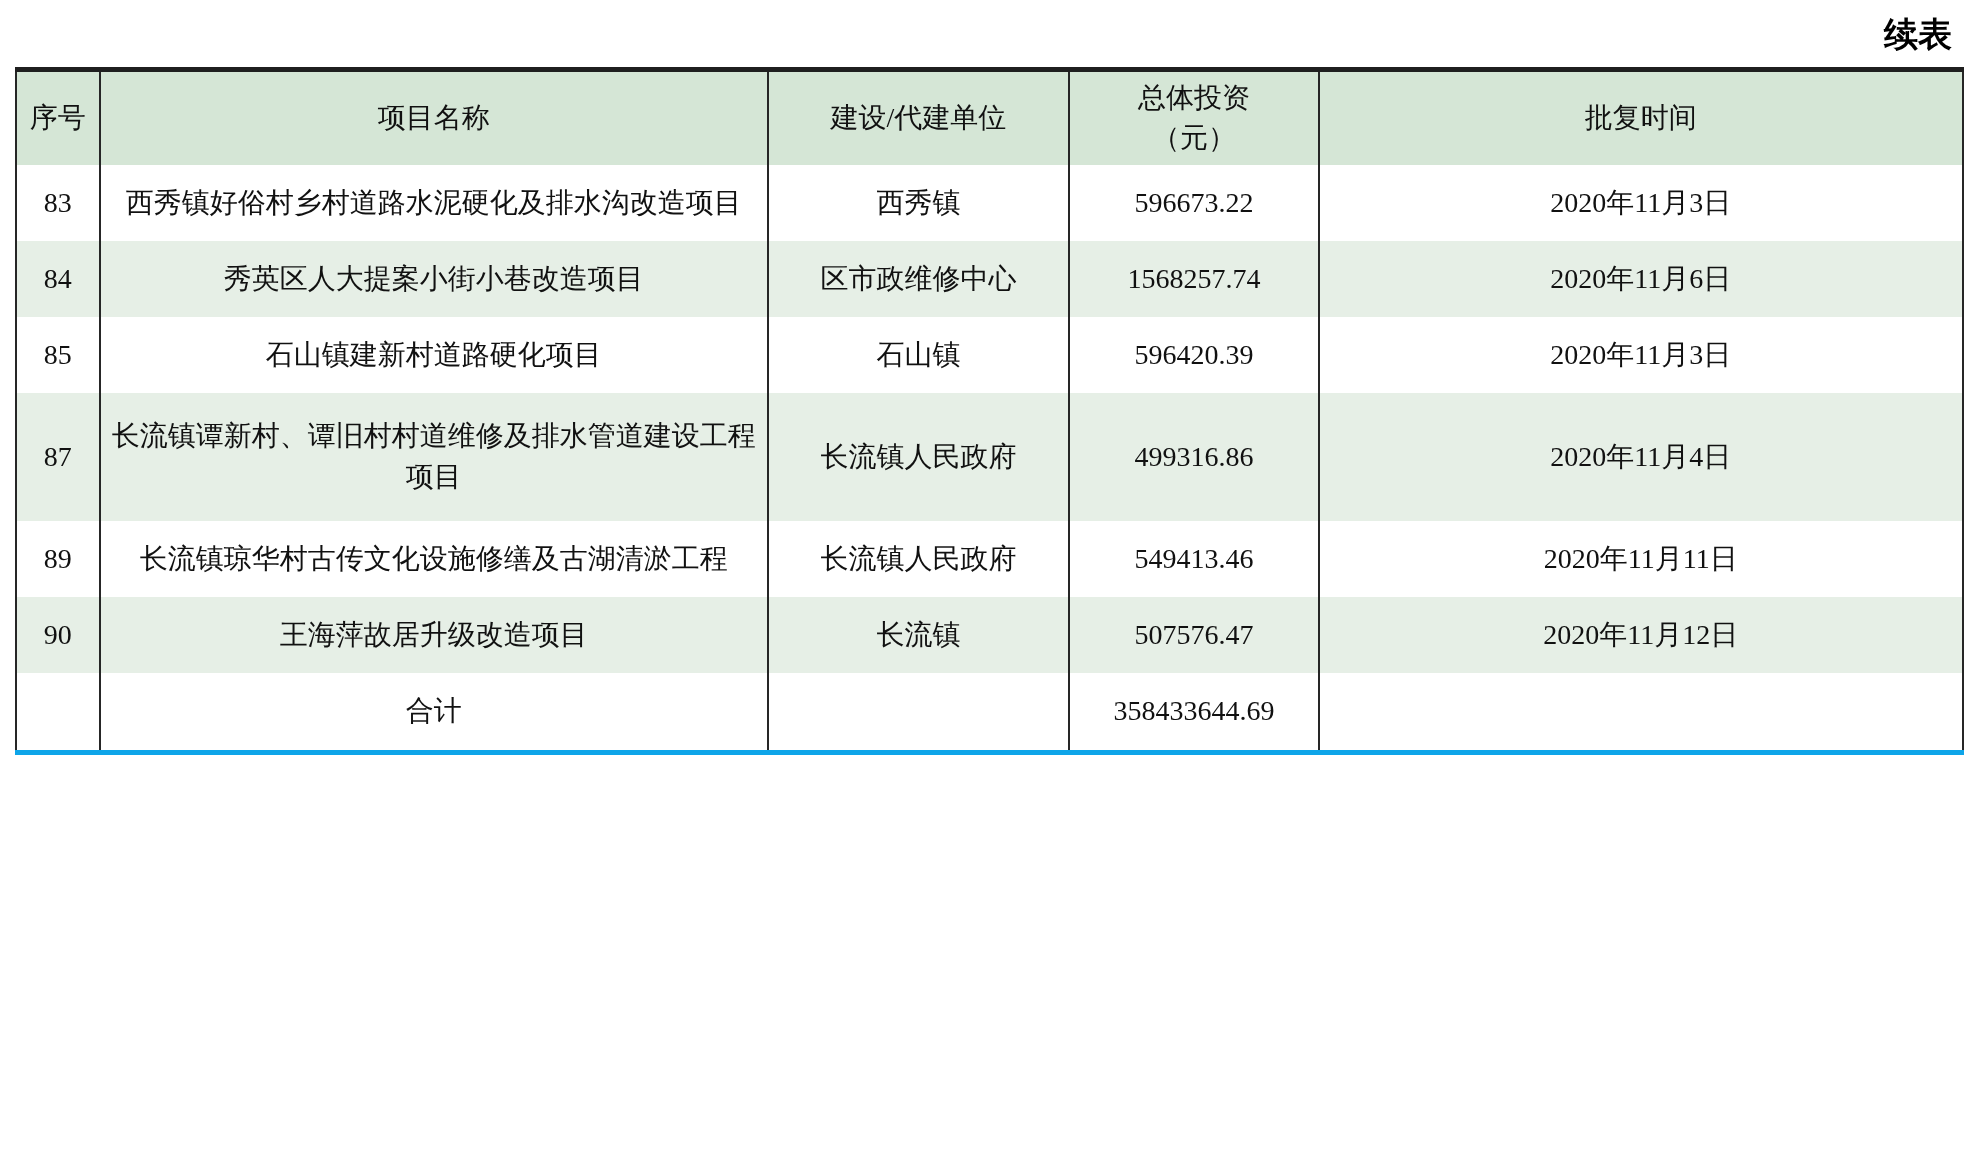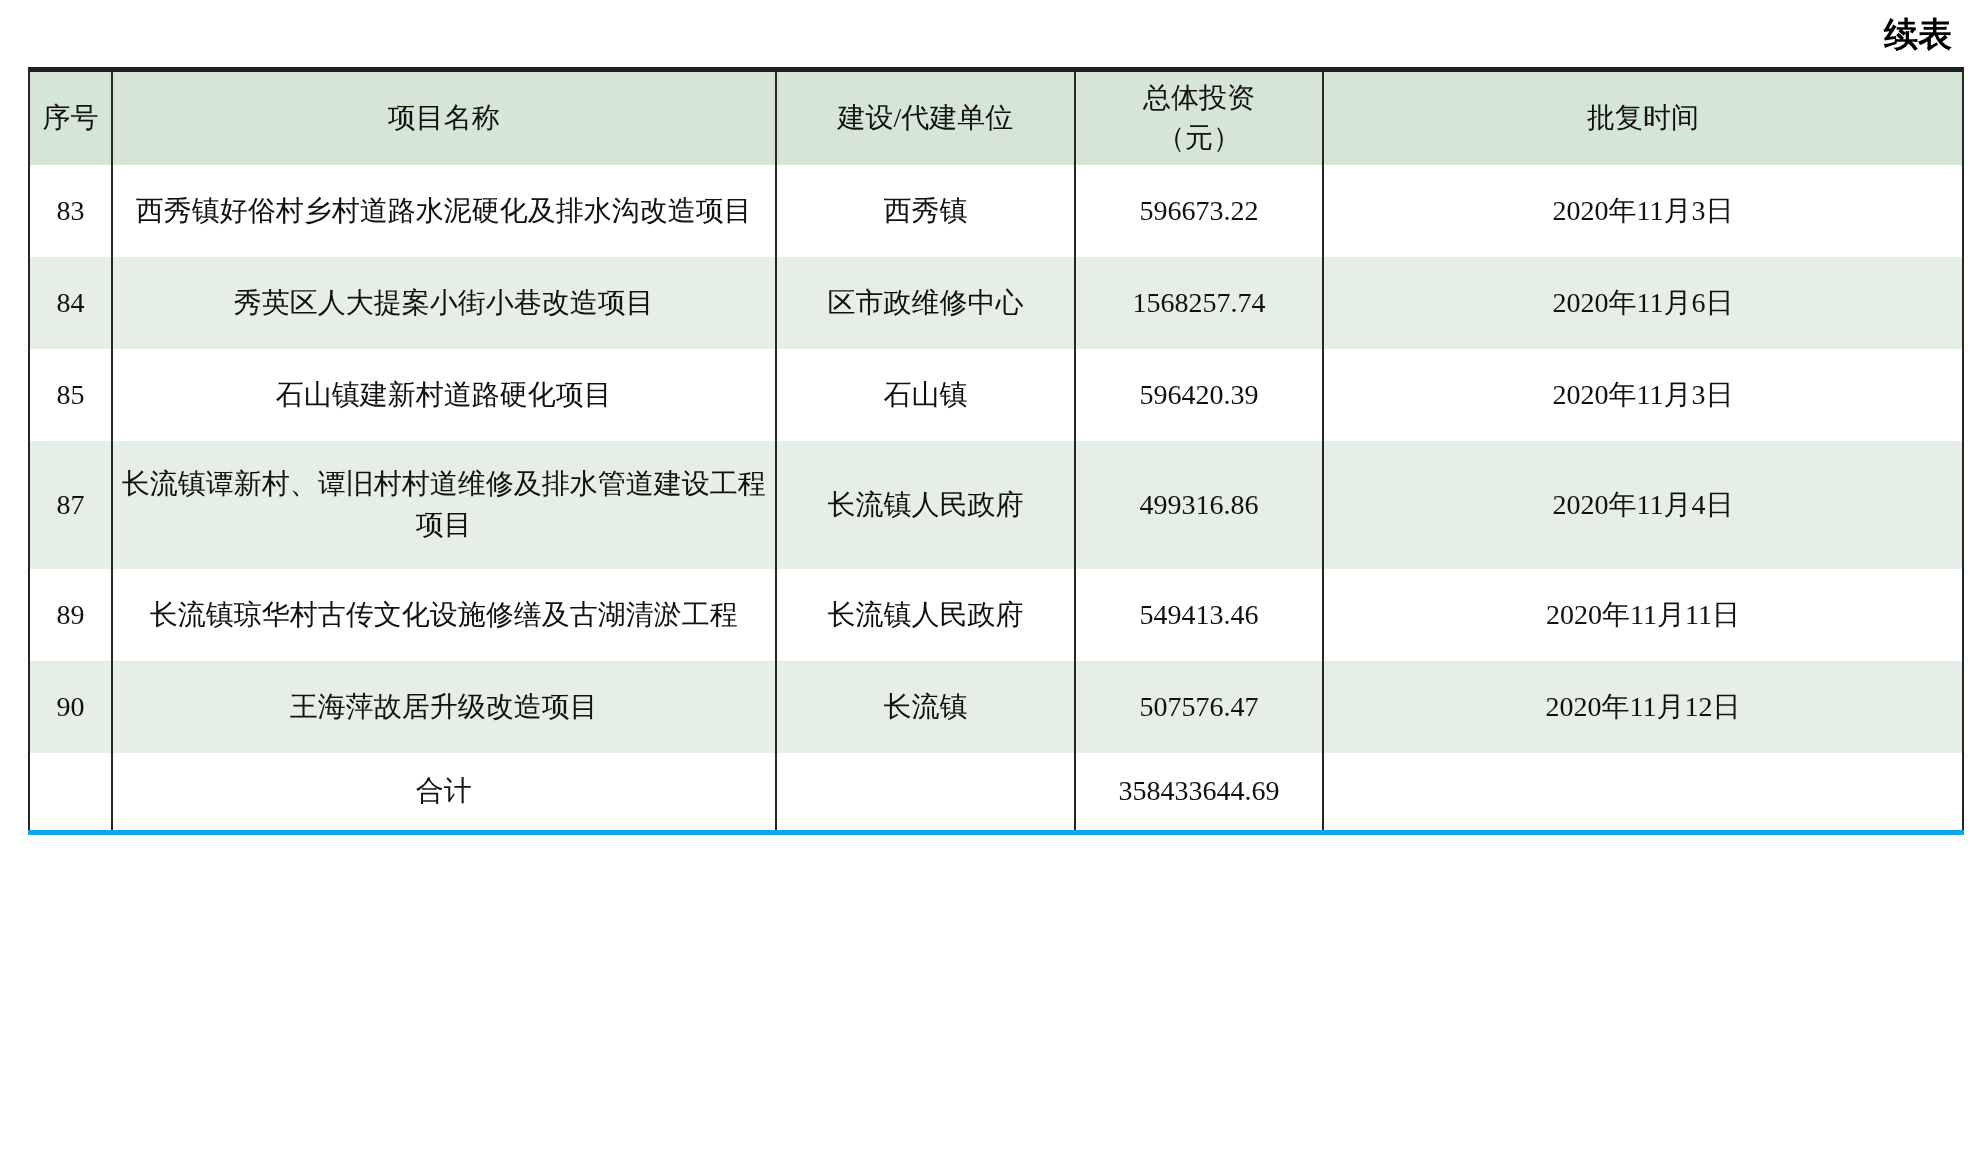--- a/index.html
+++ b/index.html
@@ -9,21 +9,21 @@
     width: 1974px;
   }
   body {
     font-family: "Liberation Serif", "DejaVu Serif", serif;
     color: #111111;
   }
   .page {
     width: 1974px;
     height: 1159px;
     box-sizing: border-box;
-    padding: 14px 10px 0 28px;
+    padding: 14px 10px 0 15px;
     overflow: hidden;
   }
   .continued {
     text-align: right;
     font-family: "Liberation Sans", "DejaVu Sans", sans-serif;
     font-weight: bold;
     font-size: 34px;
     line-height: 1.2;
     padding-right: 12px;
     margin-bottom: 12px;
@@ -47,21 +47,21 @@
     border-left: 2px solid #262626;
     border-right: 2px solid #262626;
     text-align: center;
     vertical-align: middle;
     padding: 6px 8px;
     line-height: 1.45;
     font-weight: normal;
     word-break: break-all;
   }
   thead tr { height: 88px; background: #d5e6d6; }
-  tbody tr { height: 92px; background: #ffffff; }
+  tbody tr { height: 76px; background: #ffffff; }
   tbody tr:nth-child(even) { background: #e6efe6; }
   tbody tr.row-double { height: 128px; }
   tbody tr.total-row { height: 80px; }
   .hline { display: block; font-family: Liberation Serif, serif; }
 </style>
 </head>
 <body>
 
 <div class="page">
 

